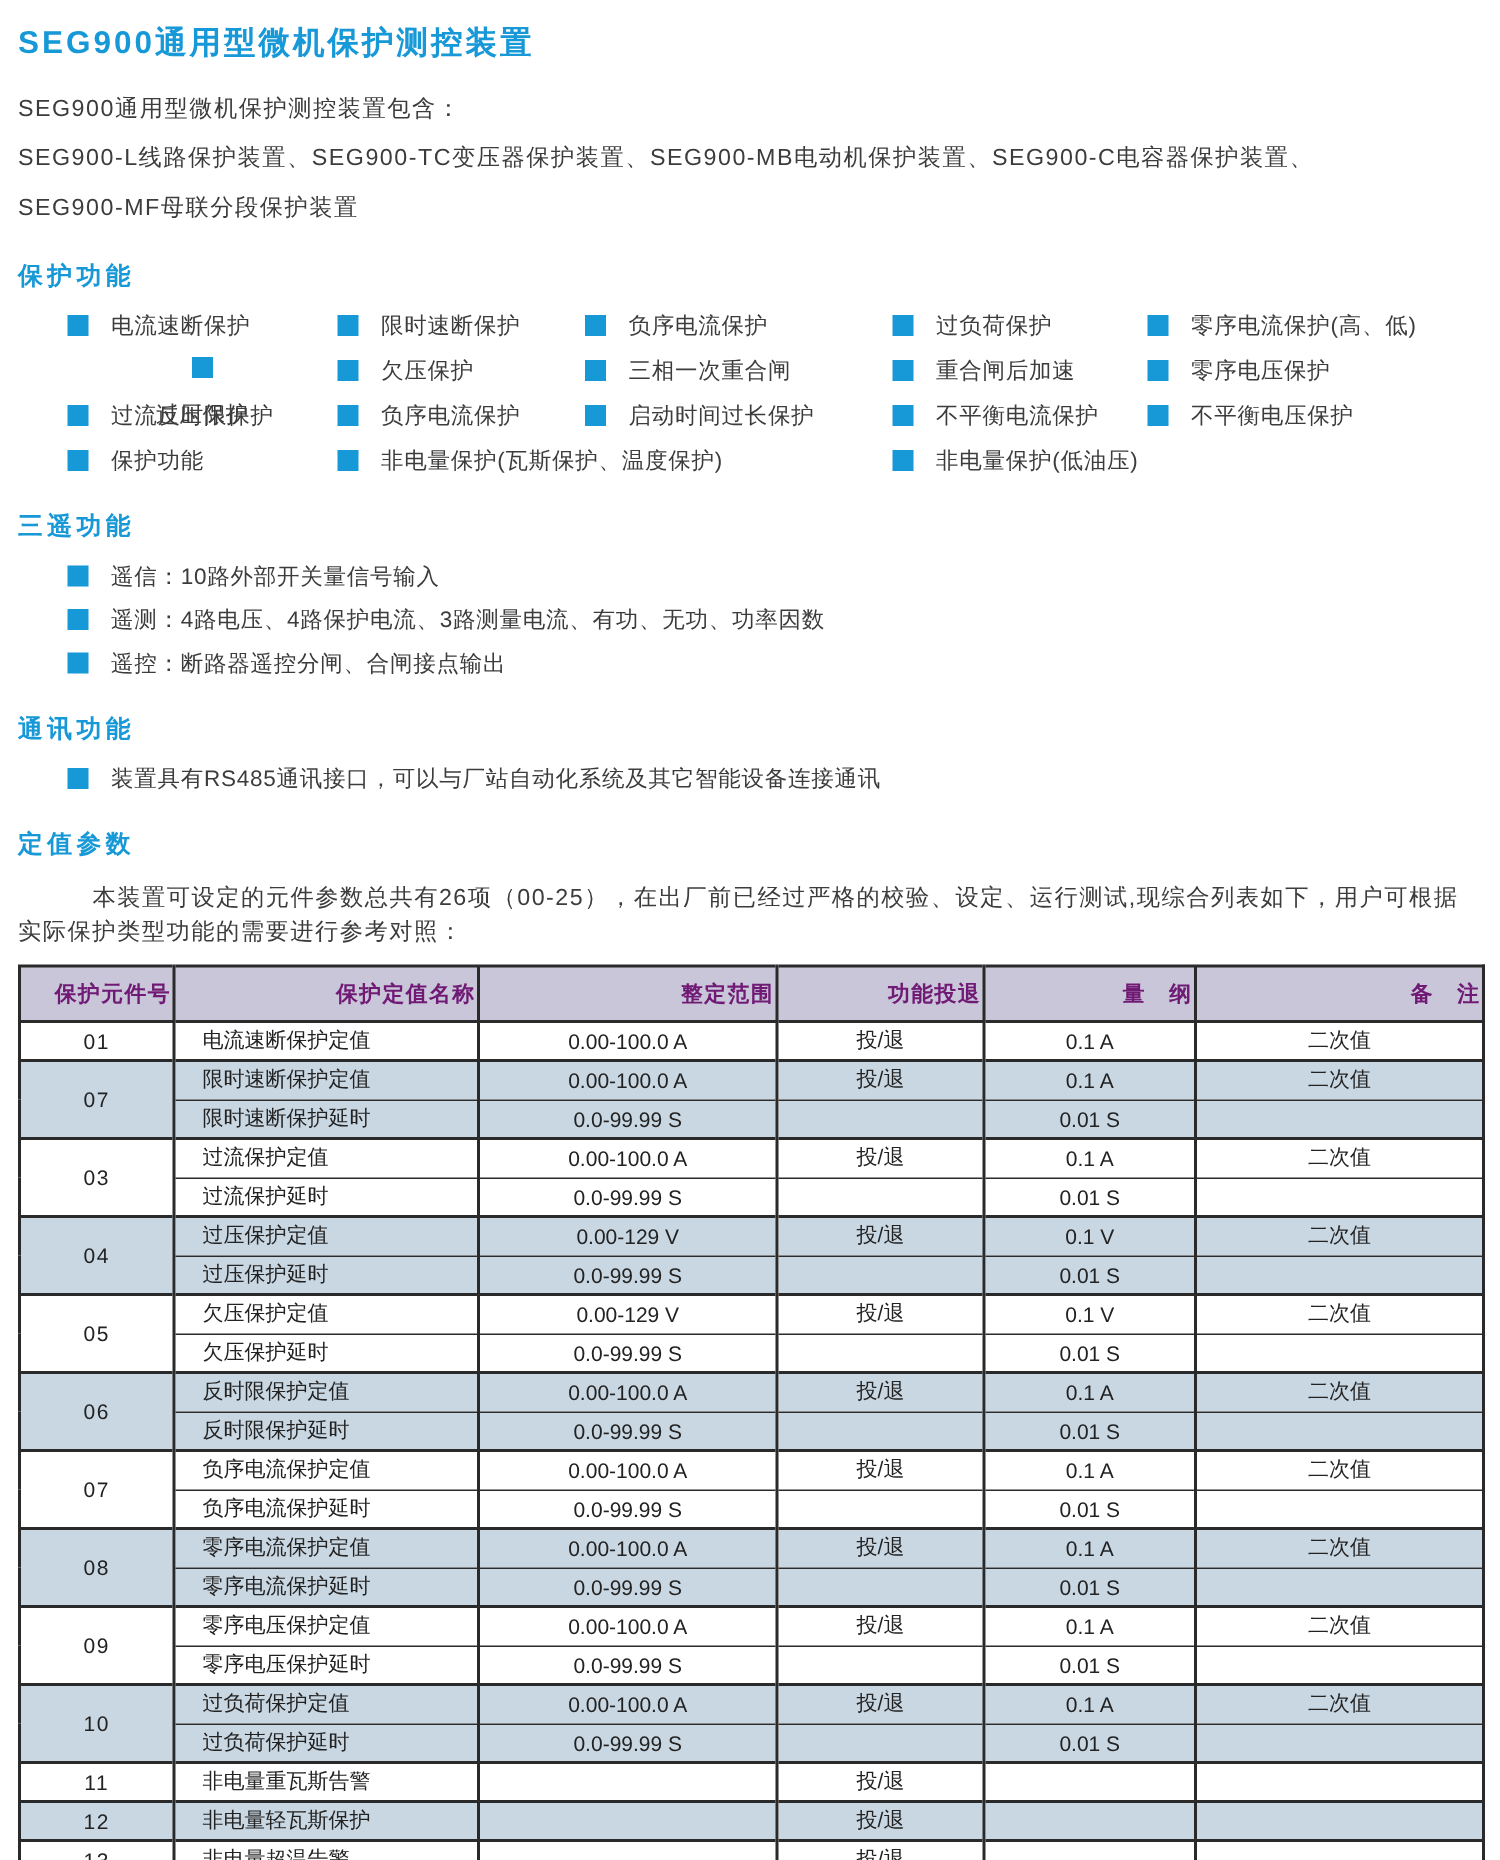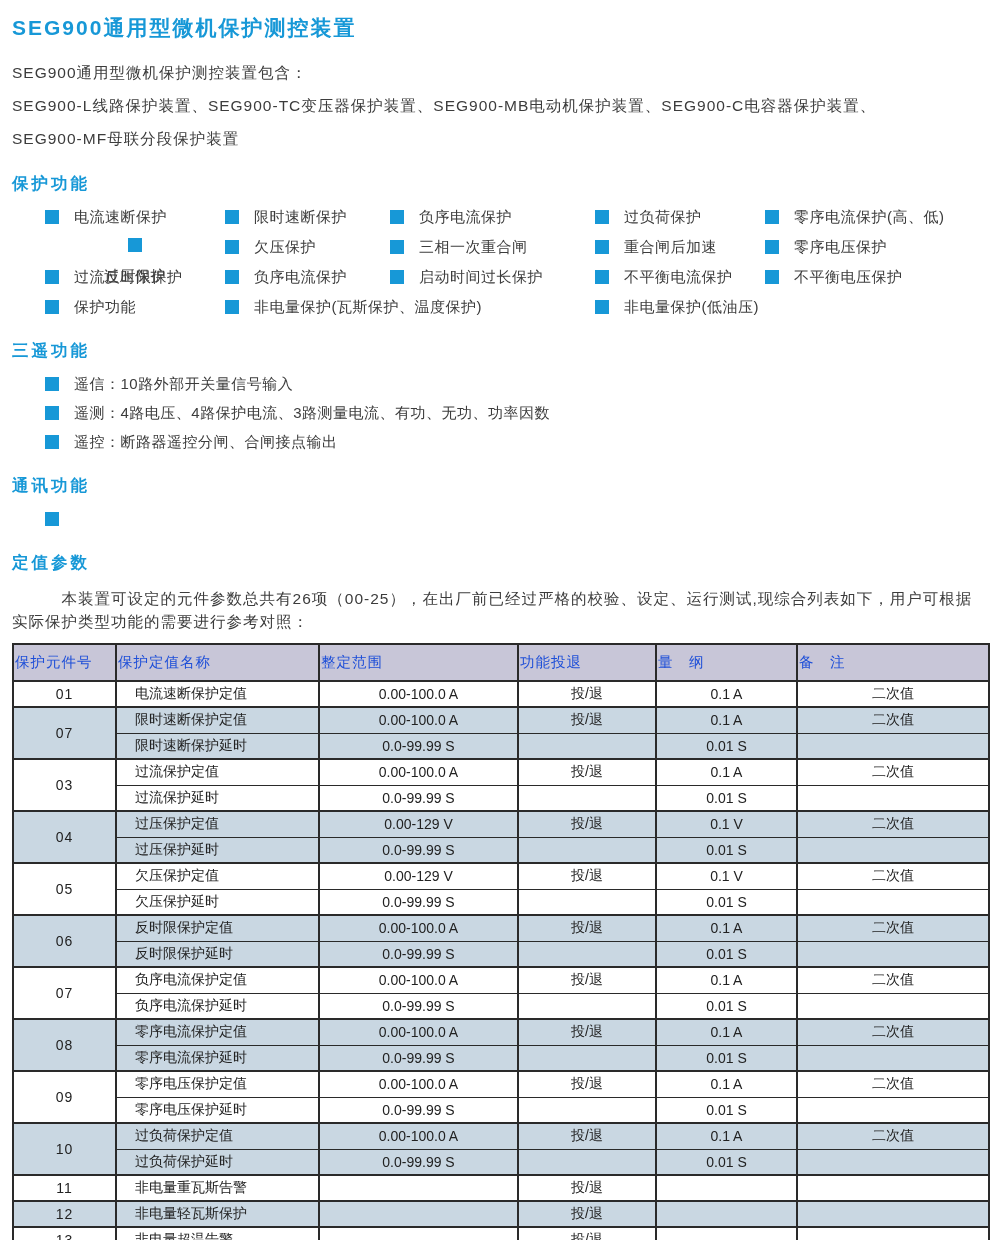--- a/index.html
+++ b/index.html
@@ -57,24 +57,24 @@
   }
 
   table.settings{
     width:976px;border-collapse:collapse;table-layout:fixed;
     border:2px solid var(--border);
     font-size:14px;color:#222;
     margin-top:2px;
   }
   table.settings th{
     background:var(--head-bg);
-    height:37px;font-size:14.5px;font-weight:normal;letter-spacing:1px;
+    height:37px;font-size:14.5px;font-weight:bold;letter-spacing:1px;
     border-left:2px solid var(--border);
     border-bottom:2px solid var(--border);
-    text-align:left;color:#1d4ed8;
+    text-align:right;color:#701a75;
   }
   table.settings td{
     height:26px;padding:0;text-align:center;
     border-left:2px solid var(--border);
     overflow:hidden;white-space:nowrap;
   }
   table.settings td.name{text-align:left;padding-left:18px;}
   table.settings tr.shaded td{background:var(--row-blue);}
   table.settings tr.group-start td{border-top:2px solid var(--border);}
   table.settings tr.sub td{border-top:1px solid var(--border);}
@@ -182,20 +182,21 @@
       <div class="bullet-line">
         <span class="sq"></span>
         <span class="bl">遥控：断路器遥控分闸、合闸接点输出</span>
       </div>
     </div>
 
   <h2 class="section">通讯功能</h2>
   <div id="comm-list">
       <div class="bullet-line">
         <span class="sq"></span>
+        <span class="bl">装置具有RS485通讯接口，可以与厂站自动化系统及其它智能设备连接通讯</span>
       </div>
     </div>
 
   <h2 class="section">定值参数</h2>
   <p class="params-text">本装置可设定的元件参数总共有26项（00-25），在出厂前已经过严格的校验、设定、运行测试,现综合列表如下，用户可根据实际保护类型功能的需要进行参考对照：</p>
 
   <table class="settings">
     <colgroup id="table-cols">
         <col style="width: 103px;">
         <col style="width: 203px;">

